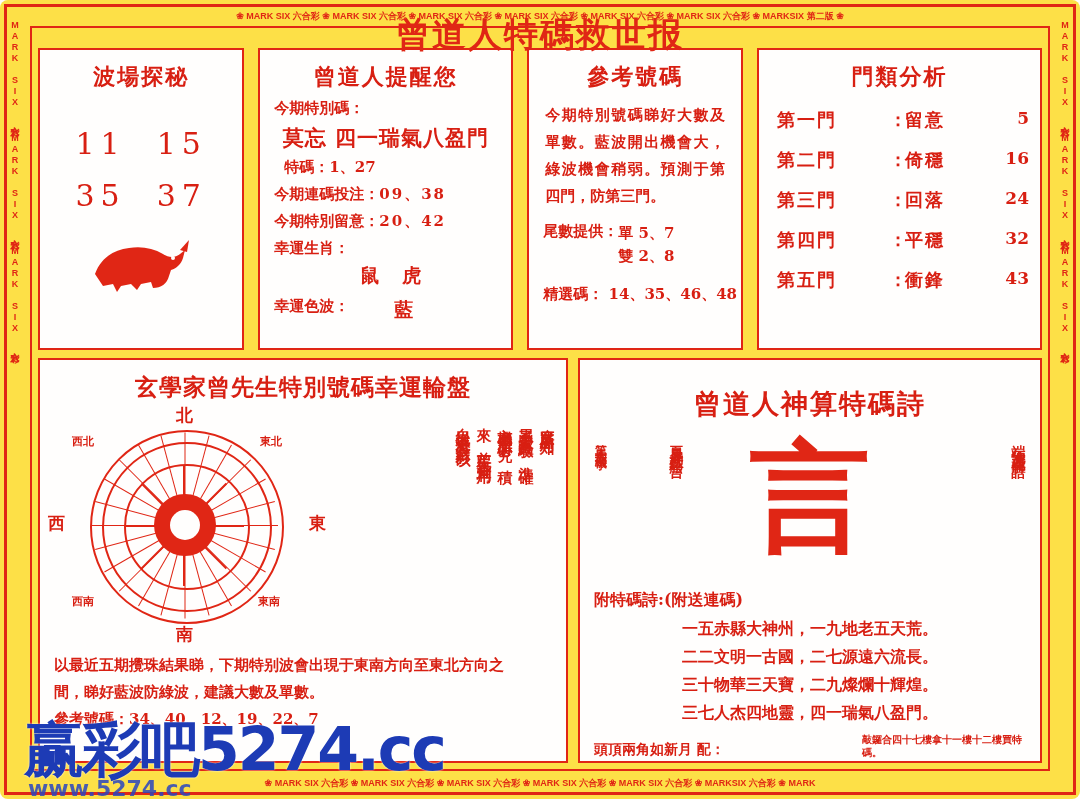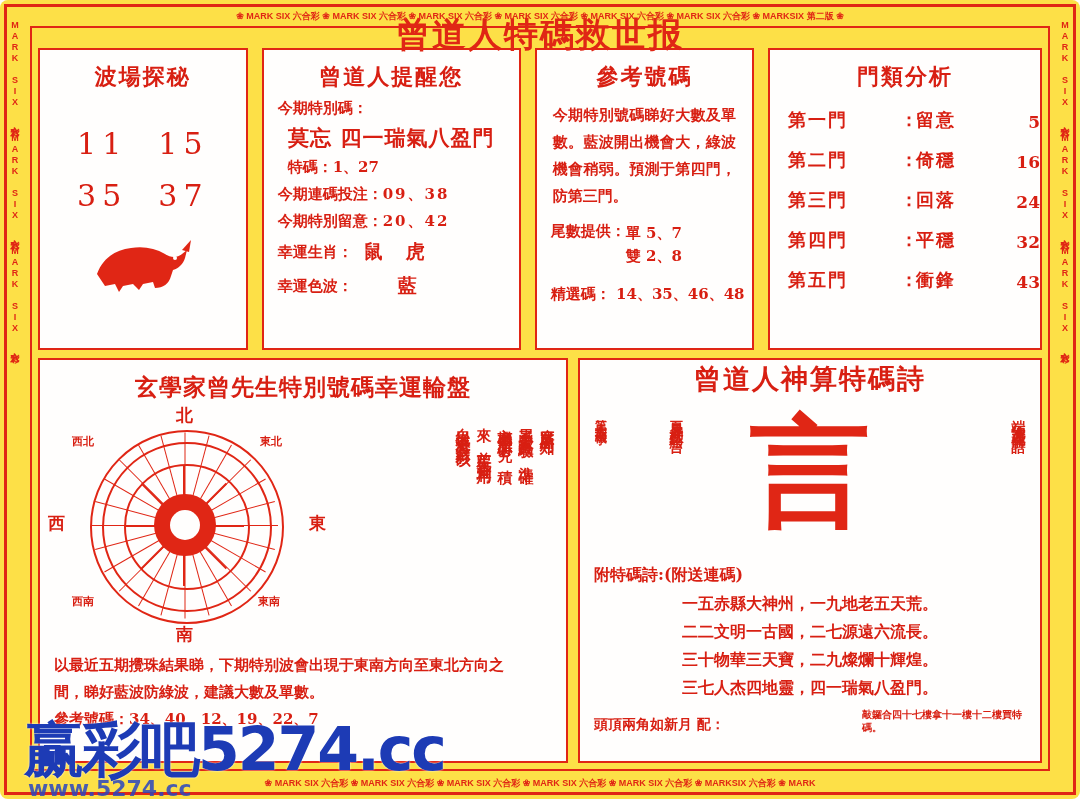--- a/index.html
+++ b/index.html
@@ -111,26 +111,26 @@
     font-weight:bold;
     margin-top:6px;
     letter-spacing:1px;
     font-family:"DejaVu Serif","Liberation Serif",serif;
   }
   .b2-sub{
     font-size:15px;margin:6px 4px 0 24px;font-weight:bold;
     font-family:"DejaVu Serif","Liberation Serif",serif;
   }
   .b2-row{
-    display:flex;align-items:center;margin:8px 0 0 14px;font-size:15px;font-weight:bold;
+    display:flex;align-items:flex-start;margin:8px 0 0 14px;font-size:15px;font-weight:bold;
     font-family:"DejaVu Serif","Liberation Serif",serif;
   }
   .b2-row .lbl{min-width:86px;}
   .b2-row .val{letter-spacing:2px;}
-  .zodiac{font-size:19px;letter-spacing:16px;}
+  .zodiac{font-size:19px;letter-spacing:16px;margin-top:24px;}
   .blue-word{font-size:19px;margin-left:34px;}
   
   .box3{width:230px;}
   .b3-para{
     font-size:15px;
     line-height:27px;
     margin:10px 16px 0 16px;
     text-align:justify;
     font-family:"DejaVu Serif","Liberation Serif",serif;
     font-weight:bold;
@@ -142,23 +142,23 @@
   }
   .b3-tail .tl{min-width:70px;}
   .b3-tail .tv{line-height:23px;}
   .b3-pick{
     margin:10px 0 0 14px;font-size:15px;font-weight:bold;
     font-family:"DejaVu Serif","Liberation Serif",serif;
   }
   
   .box4{flex:1;}
   .gate-row{
-    display:flex;align-items:flex-end;
+    display:flex;align-items:flex-start;
     font-size:18px;font-weight:bold;
-    margin:16px 0 0 0;
+    margin:16px 11px 0 0;
     font-family:"DejaVu Serif","Liberation Serif",serif;
   }
   .gate-row .g-name{width:112px;text-align:left;padding-left:18px;letter-spacing:2px;}
   .gate-row .g-colon{width:16px;}
   .gate-row .g-word{width:78px;letter-spacing:2px;}
   .gate-row .g-num{width:46px;text-align:right;font-size:17px;}
   
   .row-bottom{
     position:absolute;left:0;right:0;top:310px;bottom:0;
     display:flex;gap:10px;
@@ -222,21 +222,21 @@
     font-family:"DejaVu Serif","Liberation Serif",serif;
     height:215px;
   }
   .b5-foot{
     position:absolute;left:14px;right:14px;top:292px;
     font-size:15px;font-weight:bold;line-height:27px;
     font-family:"DejaVu Serif","Liberation Serif",serif;
   }
   
   .b6-title{
-    text-align:center;font-size:27px;font-weight:bold;margin-top:1px;letter-spacing:2px;
+    text-align:center;font-size:27px;font-weight:bold;margin-top:26px;letter-spacing:2px;
     font-family:Liberation Sans, sans-serif;
   }
   .b6-mid{position:relative;height:160px;margin-top:6px;}
   .b6-vl{
     position:absolute;left:12px;top:6px;
     writing-mode:vertical-rl;text-orientation:upright;
     font-size:12px;font-weight:bold;letter-spacing:2px;height:140px;
     font-family:"DejaVu Serif","Liberation Serif",serif;
   }
   .b6-v2{

